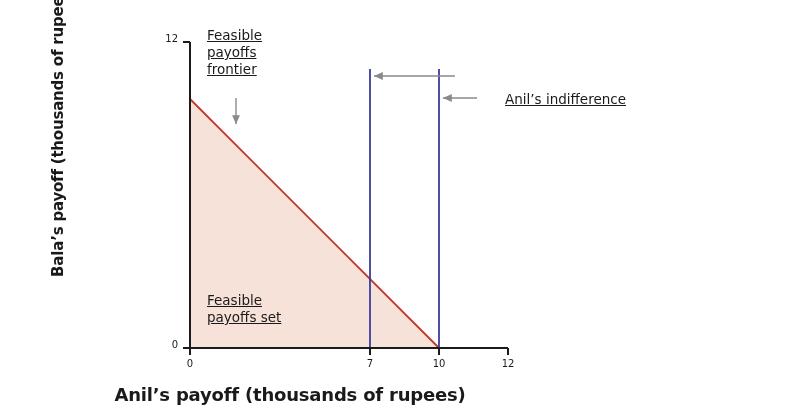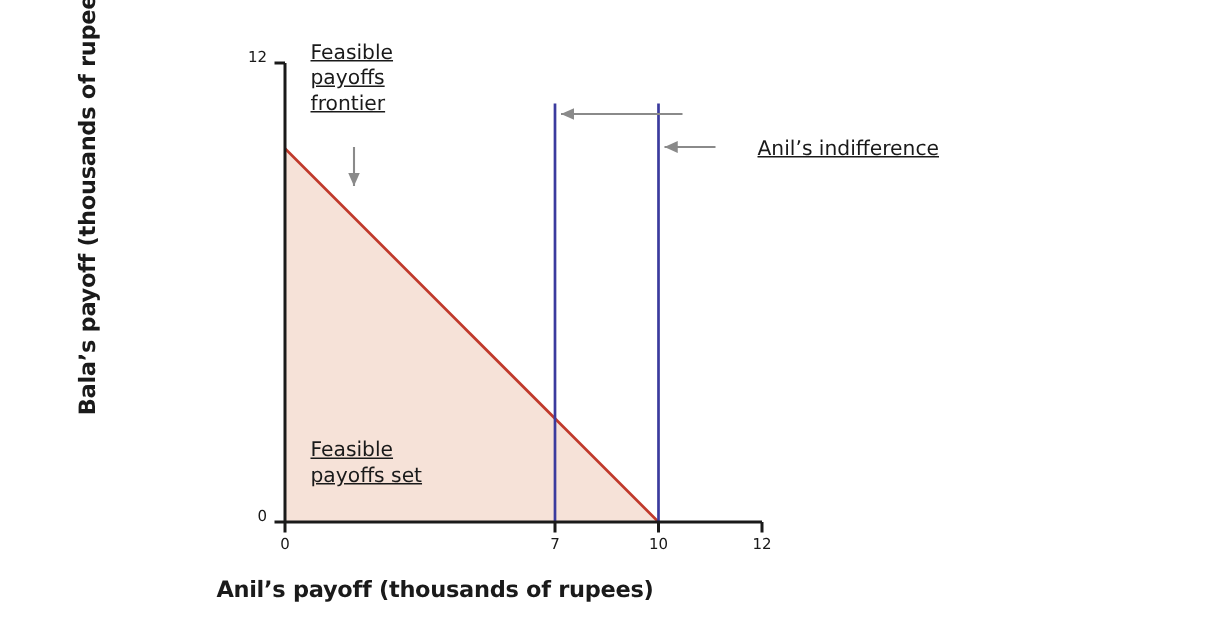--- a/index.html
+++ b/index.html
@@ -23,21 +23,21 @@
     font-size:15px;
     font-weight:bold;
     color:#1a1a1a;
     letter-spacing:-0.2px;
   }
   .xlabel{
     position:absolute;
     left:60px; top:384px;
     width:460px;
     text-align:center;
-    font-size:15px;
+    font-size:18px;
     font-weight:bold;
     color:#1a1a1a;
     letter-spacing:-0.2px;
   }
 
   
   .tick{
     position:absolute;
     font-size:10px;
     color:#1a1a1a;

